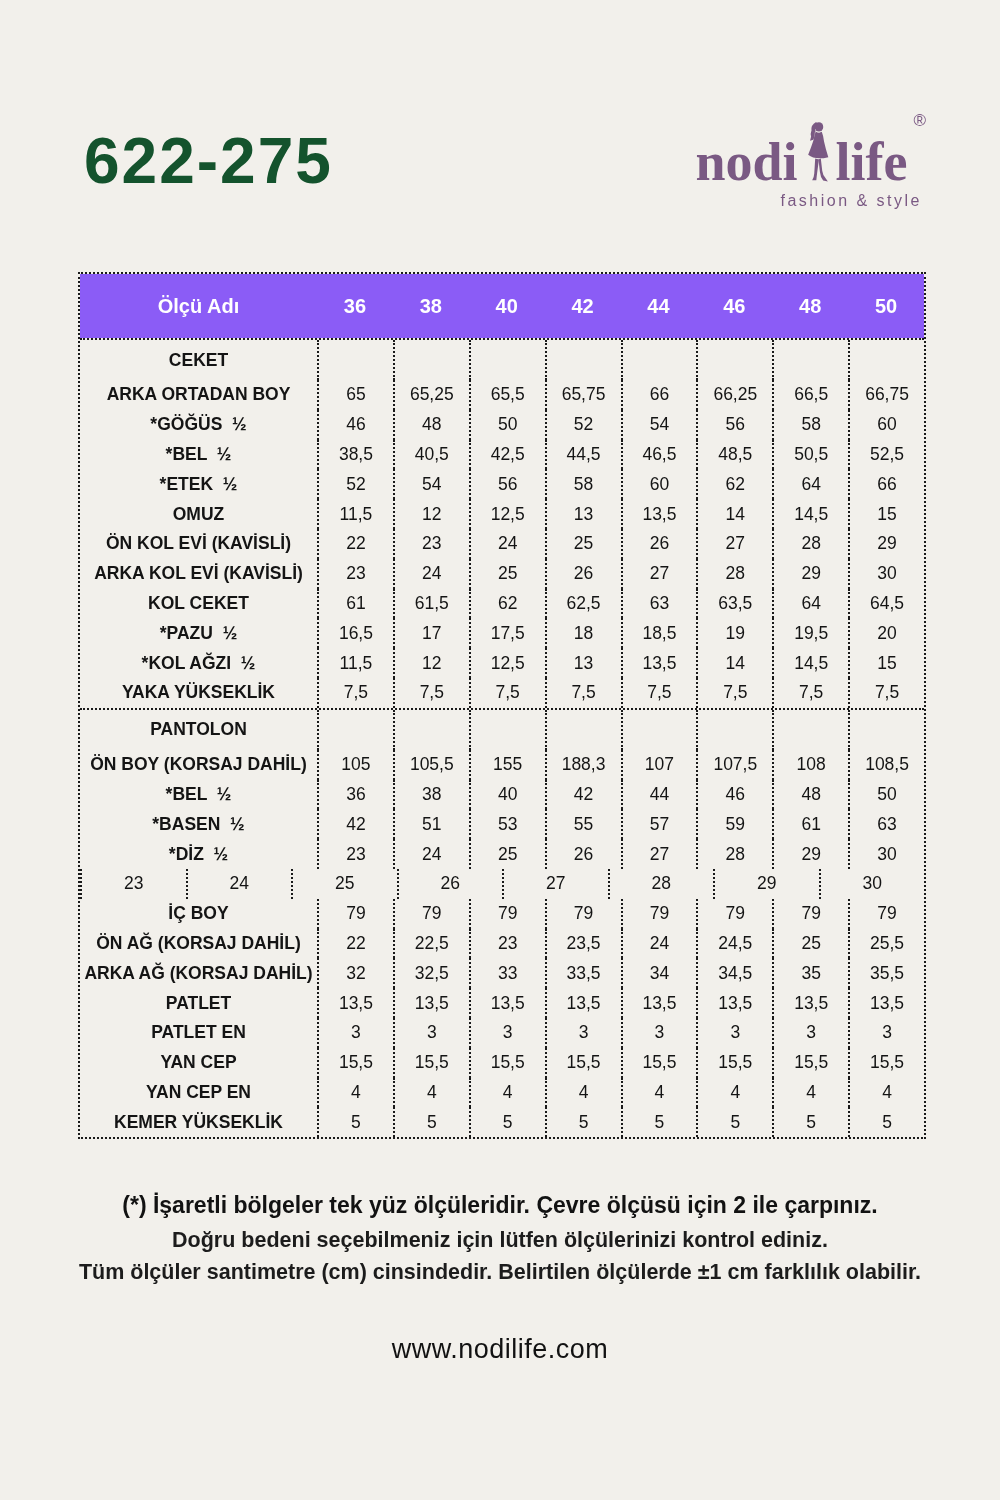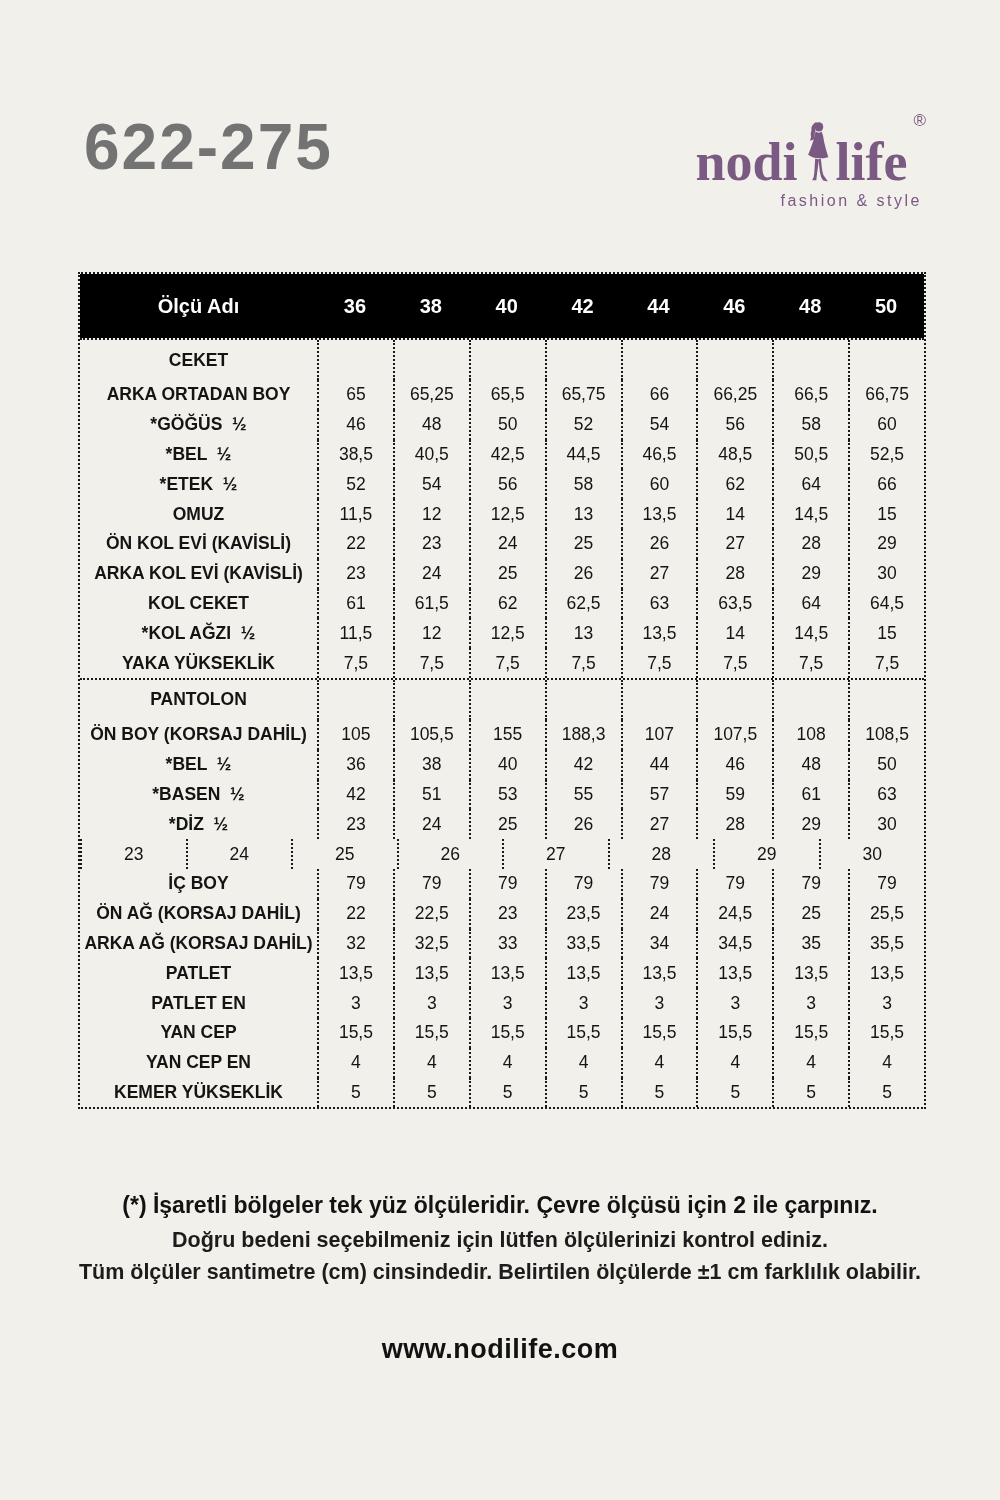--- a/index.html
+++ b/index.html
@@ -3,22 +3,22 @@
 <meta charset="utf-8">
 <style>
   html,body { margin:0; padding:0; }
   .page {
     position:relative; width:1000px; height:1500px;
     background:#f2f0eb; overflow:hidden;
     font-family:"Liberation Sans", sans-serif; color:#111;
   }
   
   .product-code {
-    position:absolute; left:84px; top:110px; margin:0;
-    font-size:64px; font-weight:bold; letter-spacing:2px; color:#737373;
+    position:absolute; left:84px; top:124px; margin:0;
+    font-size:64px; font-weight:bold; letter-spacing:2px; color:#14532d;
   }
   .logo {
     position:absolute; right:74px; top:116px; text-align:right; color:#7a5983;
   }
   .logo-row {
     display:flex; align-items:flex-end; justify-content:flex-end;
     font-family:"Liberation Serif", serif; font-weight:bold;
     font-size:54px; line-height:0.85;
   }
   .logo-word { display:inline-block; }
@@ -31,21 +31,21 @@
   .logo-tagline {
     font-size:16px; letter-spacing:2.5px; margin-top:6px; padding-right:4px;
   }
   
   .size-table {
     position:absolute; left:78px; top:272px; width:844px;
     border:2px dotted #1a1a1a; background:transparent;
   }
   .t-header {
     display:flex; align-items:center; height:64px;
-    background:#000000; color:#fff; font-weight:bold; font-size:20px;
+    background:#8b5cf6; color:#fff; font-weight:bold; font-size:20px;
   }
   .t-header .lc { width:237px; text-align:center; }
   .t-sizes { flex:1; display:flex; }
   .t-sizes .vc { flex:1; text-align:center; }
   .t-body { font-size:17.5px; color:#141414; }
   .t-section { border-top:2px dotted #1a1a1a; }
   .t-row { display:flex; align-items:stretch; height:29.8px; }
   .t-row.sec { height:40px; }
   .t-row .lc {
     width:237px; display:flex; align-items:center; justify-content:center;
@@ -54,21 +54,21 @@
   .t-row .vc {
     flex:1; display:flex; align-items:center; justify-content:center;
     border-left:2px dotted #1a1a1a;
   }
   
   .notes { position:absolute; top:1192px; left:0; width:100%; text-align:center; }
   .note-bold { margin:0 0 9px; font-size:23px; font-weight:bold; color:#121212; }
   .note { margin:0 0 7px; font-size:21.5px; color:#1c1c1c;font-weight:bold; }
   .site {
     position:absolute; top:1334px; left:0; width:100%; text-align:center;
-    font-size:27px; font-weight:bold; letter-spacing:0.5px; color:#121212;
+    font-size:27px; font-weight:normal; letter-spacing:0.5px; color:#121212;
   }
 </style>
 </head>
 <body>
 
 <div class="page">
 
   <h1 class="product-code">622-275</h1>
 
   <div class="logo">
@@ -199,20 +199,31 @@
             <div class="vc">61</div>
             <div class="vc">61,5</div>
             <div class="vc">62</div>
             <div class="vc">62,5</div>
             <div class="vc">63</div>
             <div class="vc">63,5</div>
             <div class="vc">64</div>
             <div class="vc">64,5</div>
           </div>
           <div class="t-row">
+            <div class="lc">*PAZU &nbsp;½</div>
+            <div class="vc">16,5</div>
+            <div class="vc">17</div>
+            <div class="vc">17,5</div>
+            <div class="vc">18</div>
+            <div class="vc">18,5</div>
+            <div class="vc">19</div>
+            <div class="vc">19,5</div>
+            <div class="vc">20</div>
+          </div>
+          <div class="t-row">
             <div class="lc">*KOL AĞZI &nbsp;½</div>
             <div class="vc">11,5</div>
             <div class="vc">12</div>
             <div class="vc">12,5</div>
             <div class="vc">13</div>
             <div class="vc">13,5</div>
             <div class="vc">14</div>
             <div class="vc">14,5</div>
             <div class="vc">15</div>
           </div>

